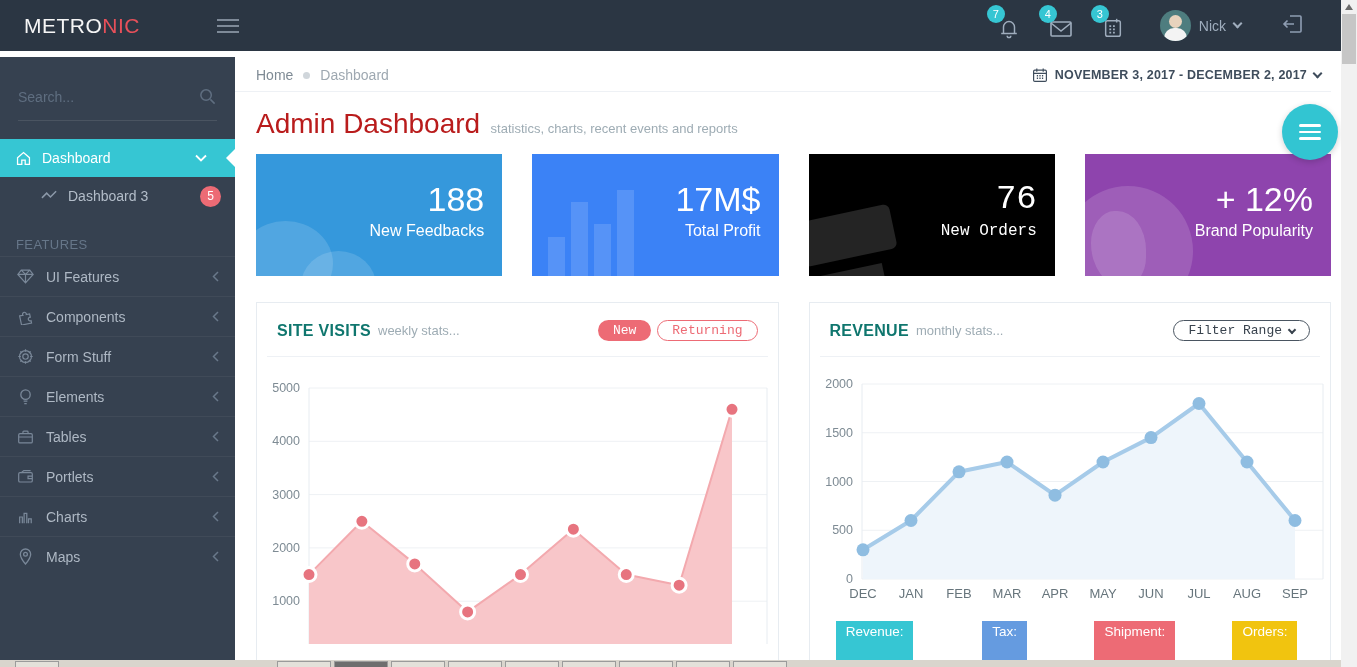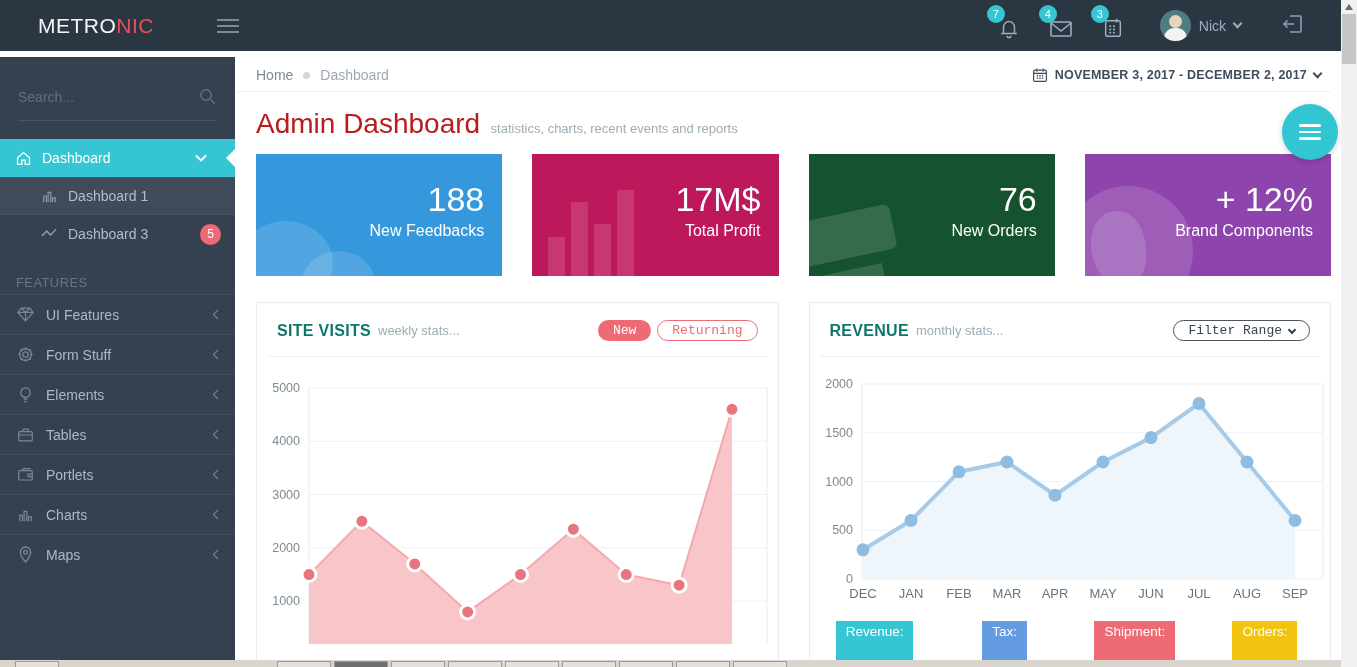--- a/index.html
+++ b/index.html
@@ -3,21 +3,21 @@
 <meta charset="utf-8">
 <style>
   * { margin:0; padding:0; box-sizing:border-box; }
   html,body { width:1357px; height:667px; overflow:hidden; background:#fff;
     font-family:"Liberation Sans", sans-serif; }
   .stage { position:relative; width:1357px; height:667px; overflow:hidden; }
 
   
   .header { position:absolute; left:0; top:0; width:1341px; height:51px; background:#2b3643; z-index:20;
     display:flex; align-items:center; }
-  .logo { width:235px; padding-left:38px; font-size:21px; font-weight:500; letter-spacing:.5px; color:#f5f5f5; }
+  .logo { width:235px; padding-left:24px; font-size:21px; font-weight:500; letter-spacing:.5px; color:#f5f5f5; }
   .logo .accent { color:#e7505a; }
   .burger { width:22px; height:14px; display:flex; flex-direction:column; justify-content:space-between; cursor:pointer; margin-left:-18px;}
   .burger span { display:block; height:2px; background:#7e8a98; }
   .header-right { margin-left:auto; display:flex; align-items:center; gap:26px; padding-right:36px; }
   .hicon { position:relative; width:26px; height:26px; display:flex; align-items:flex-end; justify-content:center; cursor:pointer; }
   .hicon svg { stroke:#9fadbd; }
   .hbadge { position:absolute; left:-9px; top:-8px; min-width:18px; height:18px; border-radius:50%;
     background:#36c6d3; color:#fff; font-size:11px; display:flex; align-items:center; justify-content:center; z-index:2;}
   .userbox { display:flex; align-items:center; gap:8px; cursor:pointer; margin-left:8px; }
   .avatar { width:31px; height:31px; border-radius:50%; background:#4e7d7f; overflow:hidden; position:relative; }
@@ -187,47 +187,50 @@
           <path d="M3 9 L10 3 l7 6 v8 h-5 v-5 h-4 v5 H3 z"></path>
           </svg>
         </span>
       <span>Dashboard</span>
       <svg class="open-caret" width="12" height="8" viewBox="0 0 12 8" fill="none" stroke="#fff" stroke-width="1.8">
           <path d="M1 1.5 L6 6.5 L11 1.5"></path>
         </svg>
       <span class="notch"></span>
     </div>
 
-    <div class="subitem hl">
-      <span class="sideicon">
-        <svg width="16" height="16" viewBox="0 0 18 18" fill="none" stroke="#8c99a9" stroke-width="1.4">
-          <path d="M3 16 V9 h3 v7 M8 16 V5 h3 v11 M13 16 V11 h3 v5"></path>
-          </svg>
-        </span>
-      <span>Dashboard 1</span>
-    </div>
     <div class="subitem">
       <span class="sideicon">
         <svg width="17" height="12" viewBox="0 0 18 12" fill="none" stroke="#8c99a9" stroke-width="1.6">
           <path d="M1 8 L6 3 l4 4 6-6"></path>
           </svg>
         </span>
       <span>Dashboard 3</span>
       <span class="subbadge" style="background:#ed6b75">5</span>
     </div>
 
     <div class="section-heading">FEATURES</div>
 
     <div class="feat">
       <span class="sideicon">
         <svg width="17" height="15" viewBox="0 0 20 17" fill="none" stroke="#7a8899" stroke-width="1.4">
           <path d="M5 1 h10 l4 5 -9 10 -9-10 z M5 1 l5 5 5-5 M1 6 h18 M10 6 v10"></path>
           </svg>
         </span>
       <span>UI Features</span>
+      <svg class="chev" width="7" height="11" viewBox="0 0 7 11" fill="none" stroke="#69788a" stroke-width="1.5">
+          <path d="M6 1 L1.5 5.5 L6 10"></path>
+        </svg>
+    </div>
+    <div class="feat">
+      <span class="sideicon">
+        <svg width="17" height="17" viewBox="0 0 20 20" fill="none" stroke="#7a8899" stroke-width="1.4">
+          <path d="M4 8 h4 a2.2 2.2 0 1 1 4 0 h4 v4 a2.2 2.2 0 1 0 0 4.2 V19 H4 z" transform="rotate(-12 10 13)"></path>
+          </svg>
+        </span>
+      <span>Components</span>
       <svg class="chev" width="7" height="11" viewBox="0 0 7 11" fill="none" stroke="#69788a" stroke-width="1.5">
           <path d="M6 1 L1.5 5.5 L6 10"></path>
         </svg>
     </div>
     <div class="feat">
       <span class="sideicon">
         <svg width="17" height="17" viewBox="0 0 20 20" fill="none" stroke="#7a8899" stroke-width="1.4">
           <circle cx="10" cy="10" r="3.2"></circle>
             <circle cx="10" cy="10" r="7"></circle>
           <path d="M10 1.5 v3 M10 15.5 v3 M1.5 10 h3 M15.5 10 h3 M4 4 l2 2 M14 14 l2 2 M16 4 l-2 2 M6 14 l-2 2"></path>
@@ -327,39 +330,39 @@
         </span>
     </div>
 
     <div class="cards">
       <div class="card" style="background: rgb(53, 152, 220);">
         <span class="deco c1a"></span>
           <span class="deco c1b"></span>
         <div class="num">188</div>
         <div class="lbl">New Feedbacks</div>
       </div>
-      <div class="card" style="background: #be185d;">
+      <div class="card" style="background: #3b82f6;">
         <span class="deco b1"></span>
           <span class="deco b2"></span>
           <span class="deco b3"></span>
           <span class="deco b4"></span>
         <div class="num">17M$</div>
         <div class="lbl">Total Profit</div>
       </div>
-      <div class="card" style="background: #14532d;">
+      <div class="card" style="background: #000000; font-family: Liberation Mono, monospace;">
         <span class="deco cart1"></span>
           <span class="deco cart2"></span>
         <div class="num">76</div>
         <div class="lbl">New Orders</div>
       </div>
       <div class="card" style="background: rgb(142, 68, 173);">
         <span class="deco globe"></span>
           <span class="deco globe2"></span>
         <div class="num">+ 12%</div>
-        <div class="lbl">Brand Components</div>
+        <div class="lbl">Brand Popularity</div>
       </div>
     </div>
 
     <div class="panels">
 
       <div class="panel">
         <div class="panel-head">
           <span class="ptitle">SITE VISITS</span>
           <span class="psub">weekly stats...</span>
           <span class="head-actions">

